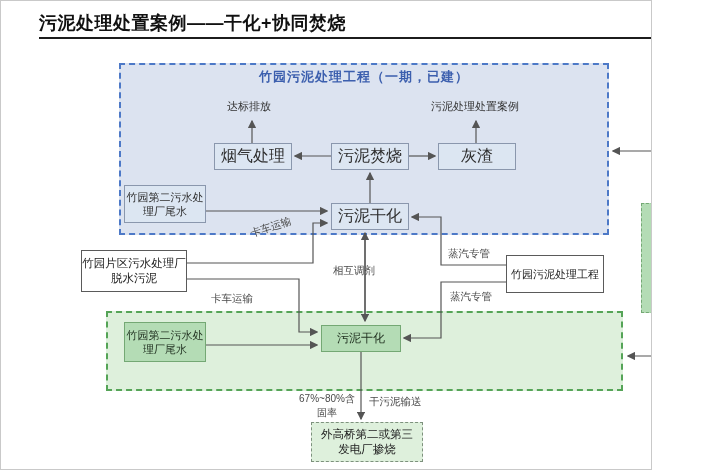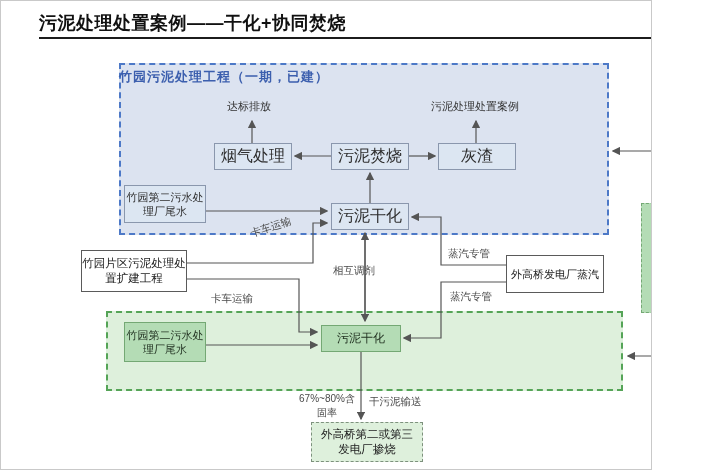--- a/index.html
+++ b/index.html
@@ -25,21 +25,21 @@
     left:118px; top:62px; width:490px; height:172px;
     background:var(--phase1_fill,#dce3f0);
     border:2px dashed var(--phase1_border,#4d79c7);
   }
   .phase2 {
     left:105px; top:310px; width:517px; height:80px;
     background:var(--phase2_fill,#def0dc);
     border:2px dashed var(--phase2_border,#55a457);
   }
   .phase1-title {
-    position:absolute; left:118px; top:67px; width:490px; 
+    position:absolute; left:118px; top:67px; width:490px; text-align:center;
     font-size:13px; font-weight:bold; letter-spacing:1px;
     color:var(--phase1_label,#3c5fae);
   }
   .phase2-title {
     position:absolute; left:396px; top:357px; width:222px;
     font-size:13px; font-weight:bold; letter-spacing:1px;
     color:var(--phase2_label,#2fa03a);
   }
   .box {
     position:absolute; display:flex; align-items:center; justify-content:center;
@@ -111,22 +111,22 @@
   <div class="phase1-title">竹园污泥处理工程（一期，已建）</div>
 
   <div class="lbl-dark" style="left:226px;top:98px">达标排放</div>
   <div class="lbl-dark" style="left:430px;top:98px">污泥处理处置案例</div>
   <div class="box node" style="left:213px;top:142px;width:78px;height:27px">烟气处理</div>
   <div class="box node" style="left:330px;top:142px;width:78px;height:27px">污泥焚烧</div>
   <div class="box node" style="left:437px;top:142px;width:78px;height:27px">灰渣</div>
   <div class="box node" style="left:123px;top:184px;width:82px;height:38px;font-size:11px">竹园第二污水处理厂尾水</div>
   <div class="box node" style="left:330px;top:202px;width:78px;height:27px">污泥干化</div>
 
-  <div class="box white-node" style="left:80px;top:249px;width:106px;height:42px">竹园片区污泥处理处置扩建工程</div>
-  <div class="box white-node" style="left:505px;top:254px;width:98px;height:38px;font-size:11px">外高桥发电厂蒸汽</div>
+  <div class="box white-node" style="left:80px;top:249px;width:106px;height:42px">竹园片区污水处理厂脱水污泥</div>
+  <div class="box white-node" style="left:505px;top:254px;width:98px;height:38px;font-size:11px">竹园污泥处理工程</div>
 
   <div class="box green-node" style="left:123px;top:321px;width:82px;height:40px;font-size:11px">竹园第二污水处理厂尾水</div>
   <div class="box green-node" style="left:320px;top:324px;width:80px;height:27px">污泥干化</div>
 
   <div class="box green-node dashed-border deodor" style="left:640px;top:202px;width:52px;height:110px">除臭工程</div>
   <div class="box cofiring" style="left:310px;top:421px;width:112px;height:40px">外高桥第二或第三发电厂掺烧</div>
 
   <div class="lbl rot" style="left:250px;top:226px">卡车运输</div>
   <div class="lbl" style="left:210px;top:291px">卡车运输</div>
   <div class="lbl" style="left:332px;top:263px">相互调剂</div>

